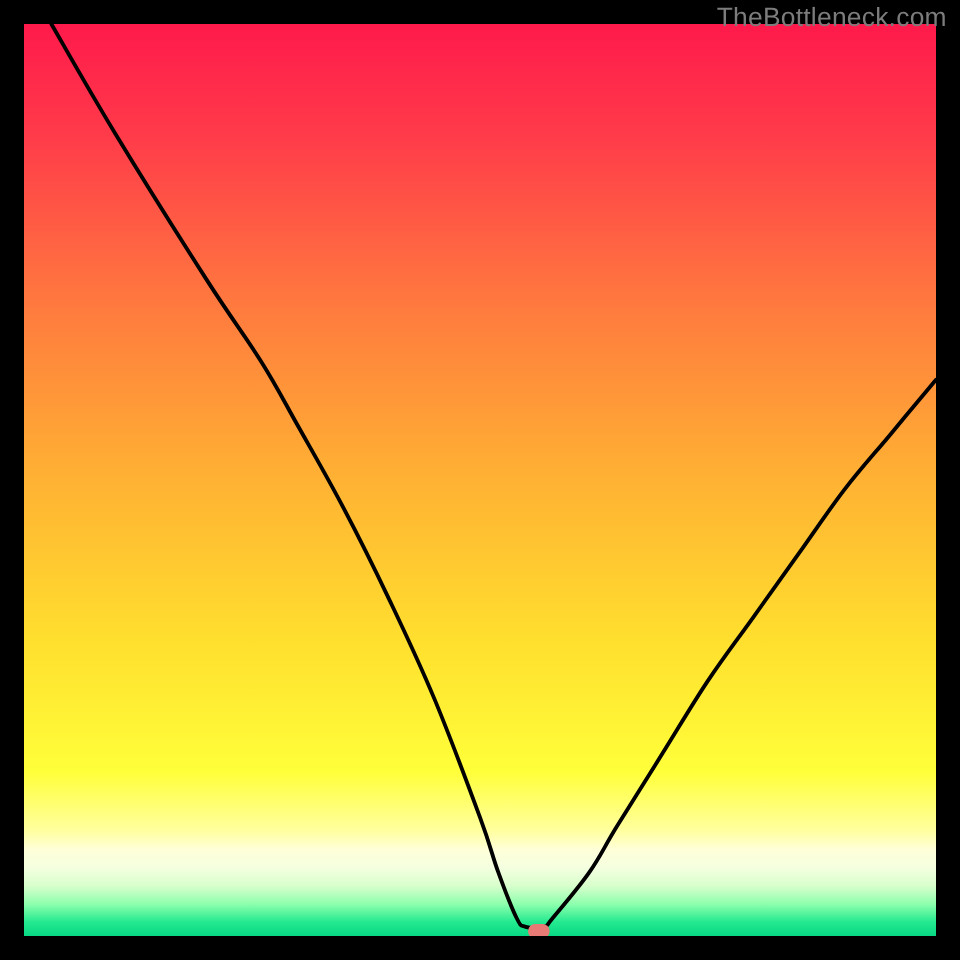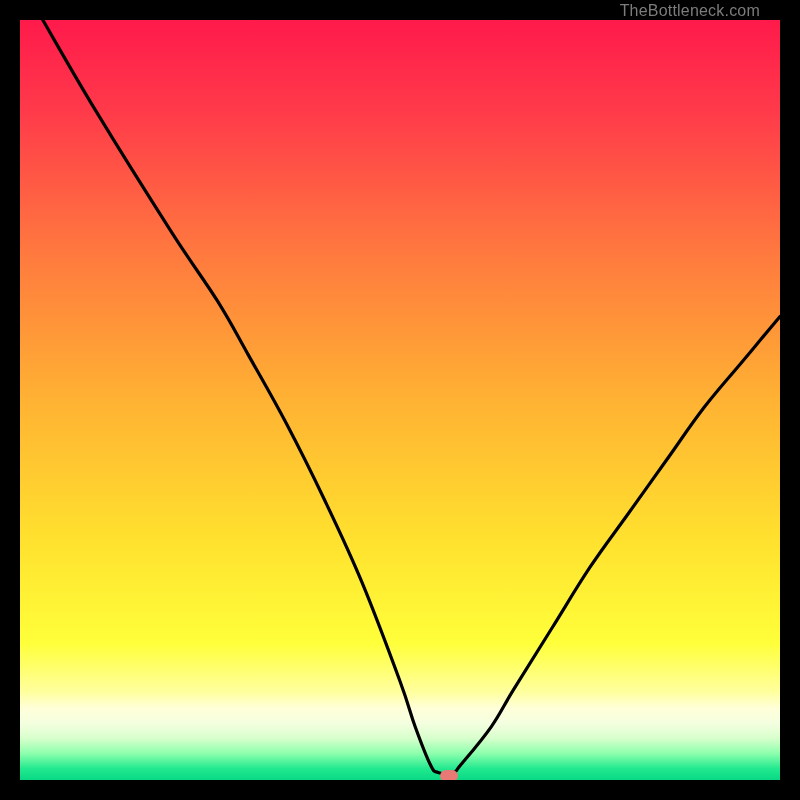--- a/index.html
+++ b/index.html
@@ -21,22 +21,22 @@
     position: absolute;
     left: 20px;
     top: 20px;
     width: 760px;
     height: 760px;
     overflow: hidden;
   }
   .watermark {
     position: absolute;
     top: 2px;
-    right: 40px;
-    font-size: 16px;
+    right: 11px;
+    font-size: 22px;
     font-weight: 500;
     color: #7c7c7c;
     letter-spacing: 0.2px;
     z-index: 5;
   }
   .marker {
     position: absolute;
     width: 18px;
     height: 12px;
     border-radius: 6px;

